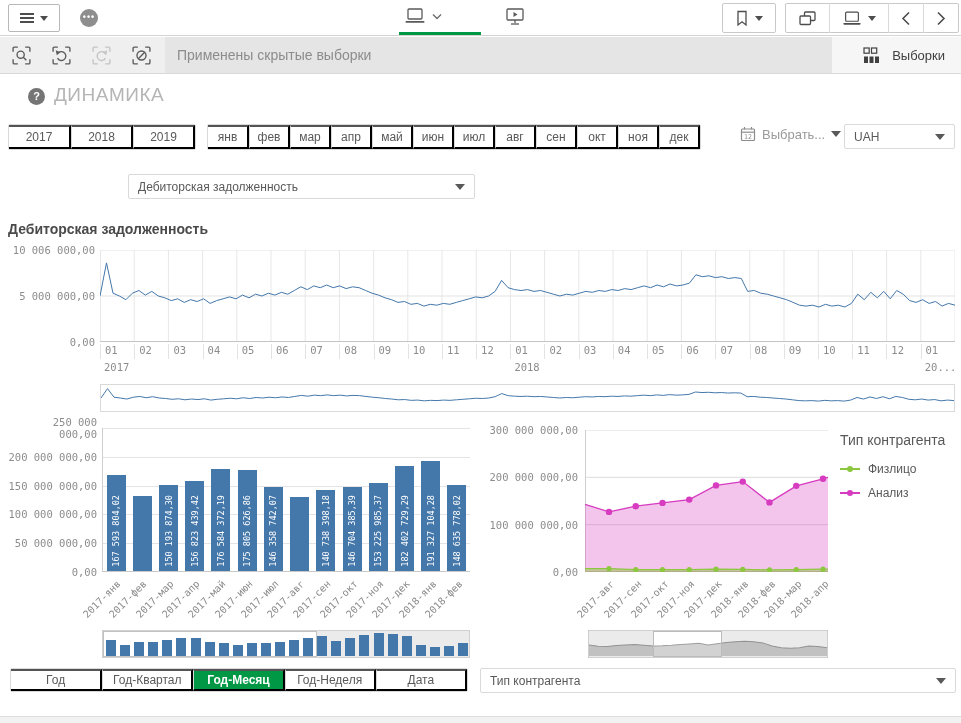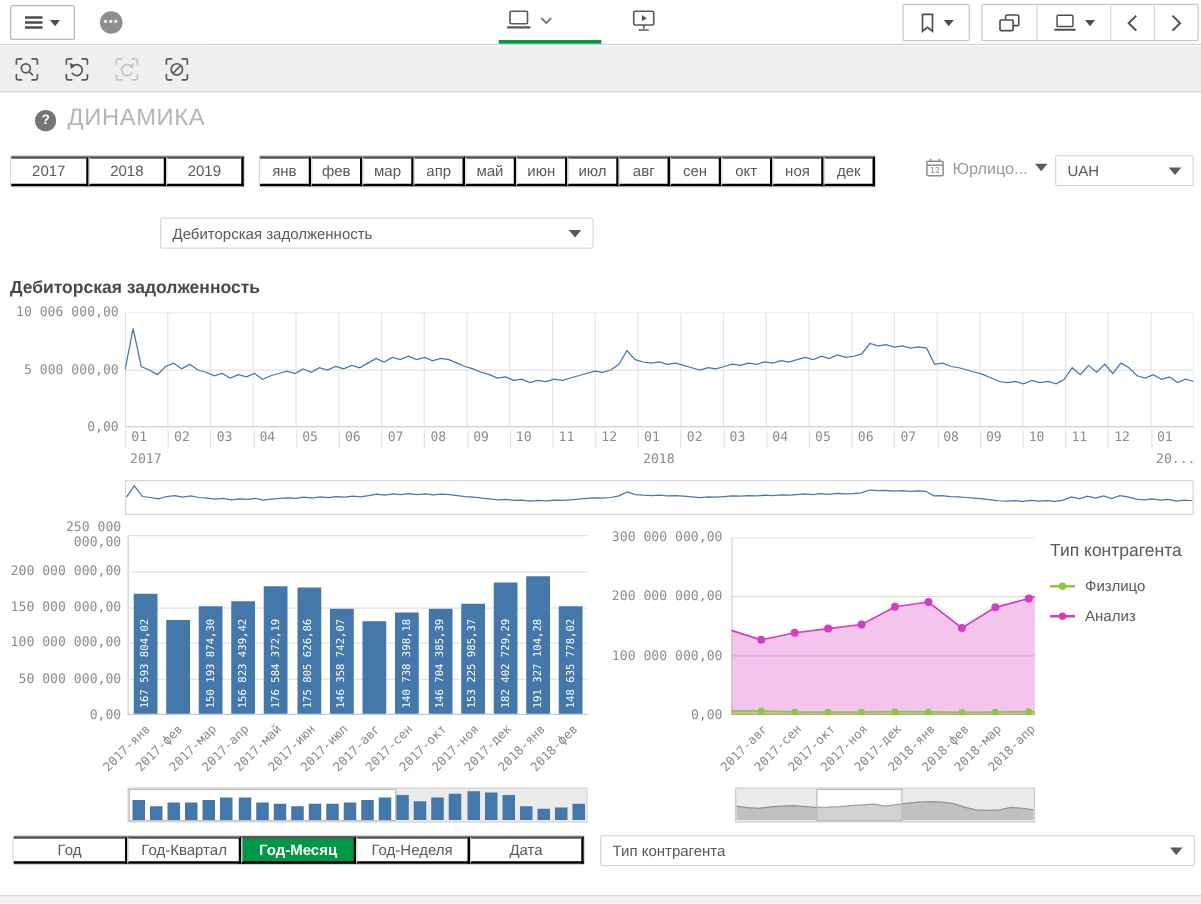--- a/index.html
+++ b/index.html
@@ -198,20 +198,33 @@
         </svg>
       </button>
       <button class="icon-btn">
         <svg class="ic" width="21" height="21" viewBox="0 0 20 20">
           <path d="M6.5 2H3.2Q2 2 2 3.2V6.5 M13.5 2h3.3Q18 2 18 3.2V6.5 M18 13.5v3.3Q18 18 16.8 18H13.5 M2 13.5v3.3Q2 18 3.2 18H6.5" fill="none" stroke="#5a5a5a" stroke-width="1.3"></path>
           <circle cx="10" cy="10" r="4.3" fill="none" stroke="#5a5a5a" stroke-width="1.3"></circle>
           <line x1="7" y1="13" x2="13" y2="7" stroke="#5a5a5a" stroke-width="1.3"></line>
         </svg>
       </button>
     </div>
+    <div class="tb2-bar">
+      <span>Применены скрытые выборки</span>
+    </div>
+    <div class="tb2-right">
+      <svg class="ic" width="19" height="17" viewBox="0 0 19 17">
+        <rect x="1" y="1" width="5.2" height="5.2" fill="none" stroke="#404040" stroke-width="1.2"></rect>
+        <rect x="8.5" y="1" width="5.2" height="5.2" fill="none" stroke="#404040" stroke-width="1.2"></rect>
+        <rect x="1" y="9.5" width="4" height="6.5" fill="#404040"></rect>
+        <rect x="6.5" y="9.5" width="4" height="6.5" fill="#404040"></rect>
+        <rect x="12" y="9.5" width="4" height="6.5" fill="#404040"></rect>
+      </svg>
+      <span>Выборки</span>
+    </div>
   </div>
 
   <div class="help-circle">?</div>
   <div class="page-title">ДИНАМИКА</div>
 
   <div class="btn-group" id="years-group">
       <button class="cell">2017</button>
       <button class="cell">2018</button>
       <button class="cell">2019</button>
     </div>
@@ -230,21 +243,21 @@
       <button class="cell">дек</button>
     </div>
   <div class="datepicker">
     <svg class="ic" width="16" height="16" viewBox="0 0 16 16">
       <rect x="1.5" y="3" width="13" height="11.5" rx="1" fill="none" stroke="#8c8c8c" stroke-width="1.2"></rect>
       <line x1="1.5" y1="6.2" x2="14.5" y2="6.2" stroke="#8c8c8c" stroke-width="1.2"></line>
       <line x1="4.5" y1="1" x2="4.5" y2="3.5" stroke="#8c8c8c" stroke-width="1.2"></line>
       <line x1="11.5" y1="1" x2="11.5" y2="3.5" stroke="#8c8c8c" stroke-width="1.2"></line>
       <text x="8" y="12.6" font-size="6.5" fill="#8c8c8c" text-anchor="middle" font-family="DejaVu Sans Mono, monospace">12</text>
     </svg>
-    <span>Юрлицо...</span>
+    <span>Выбрать...</span>
     <span class="caret-sm"></span>
   </div>
   <div class="selbox" id="uah-select">
     <span>UAH</span>
     <span class="caret-sm"></span>
   </div>
   <div class="selbox" id="measure-select">
     <span>Дебиторская задолженность</span>
     <span class="caret-sm"></span>
   </div>

